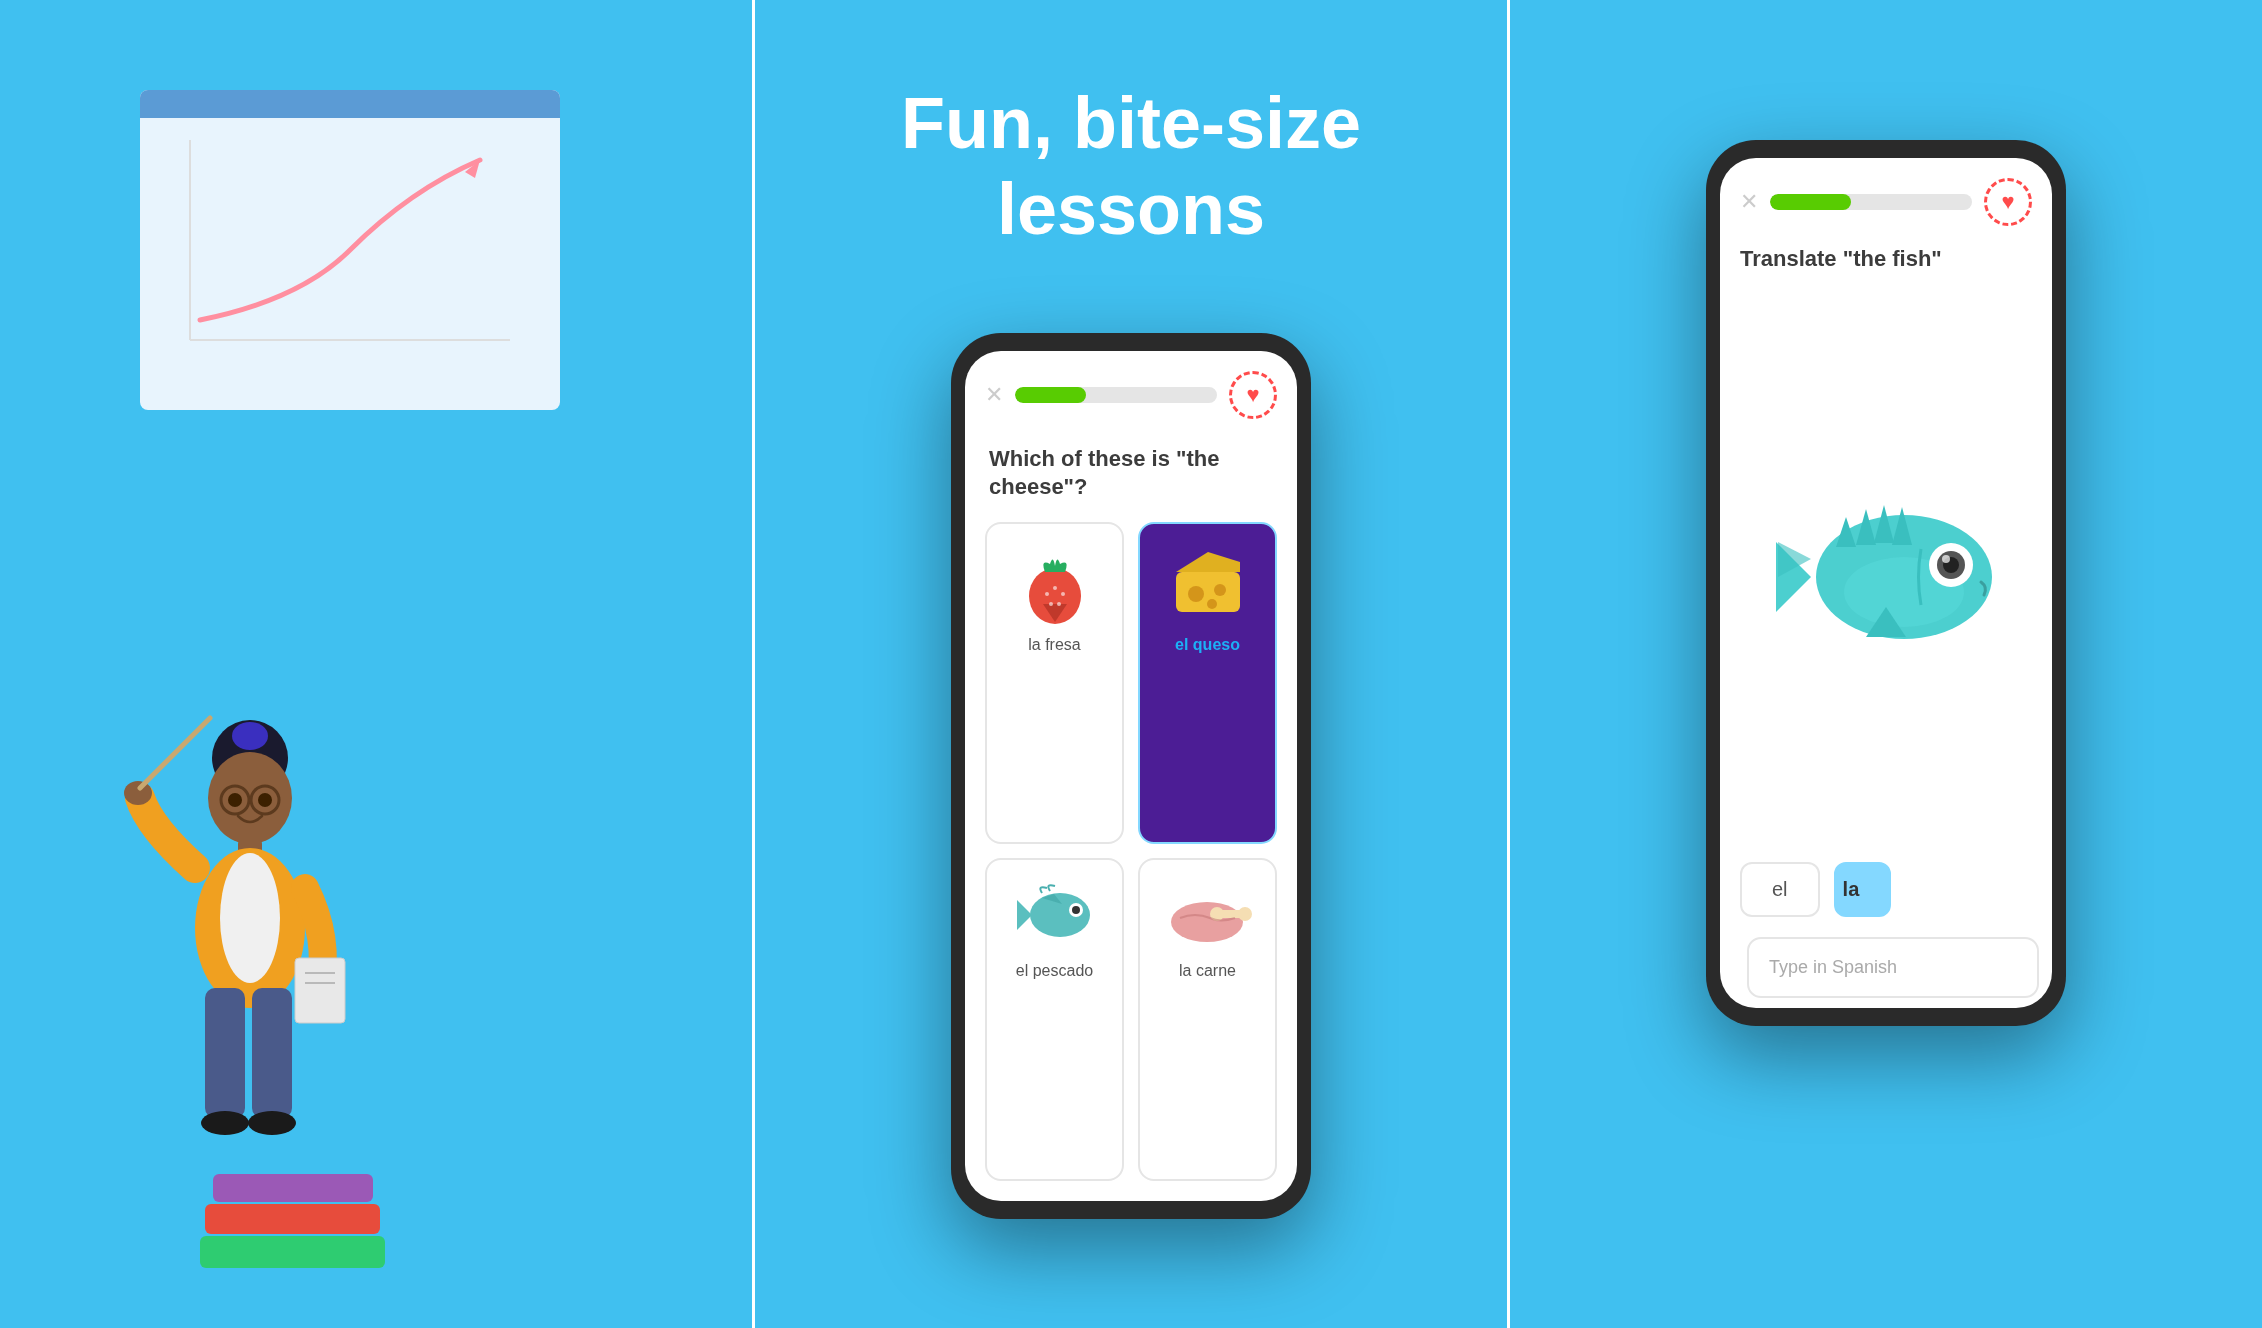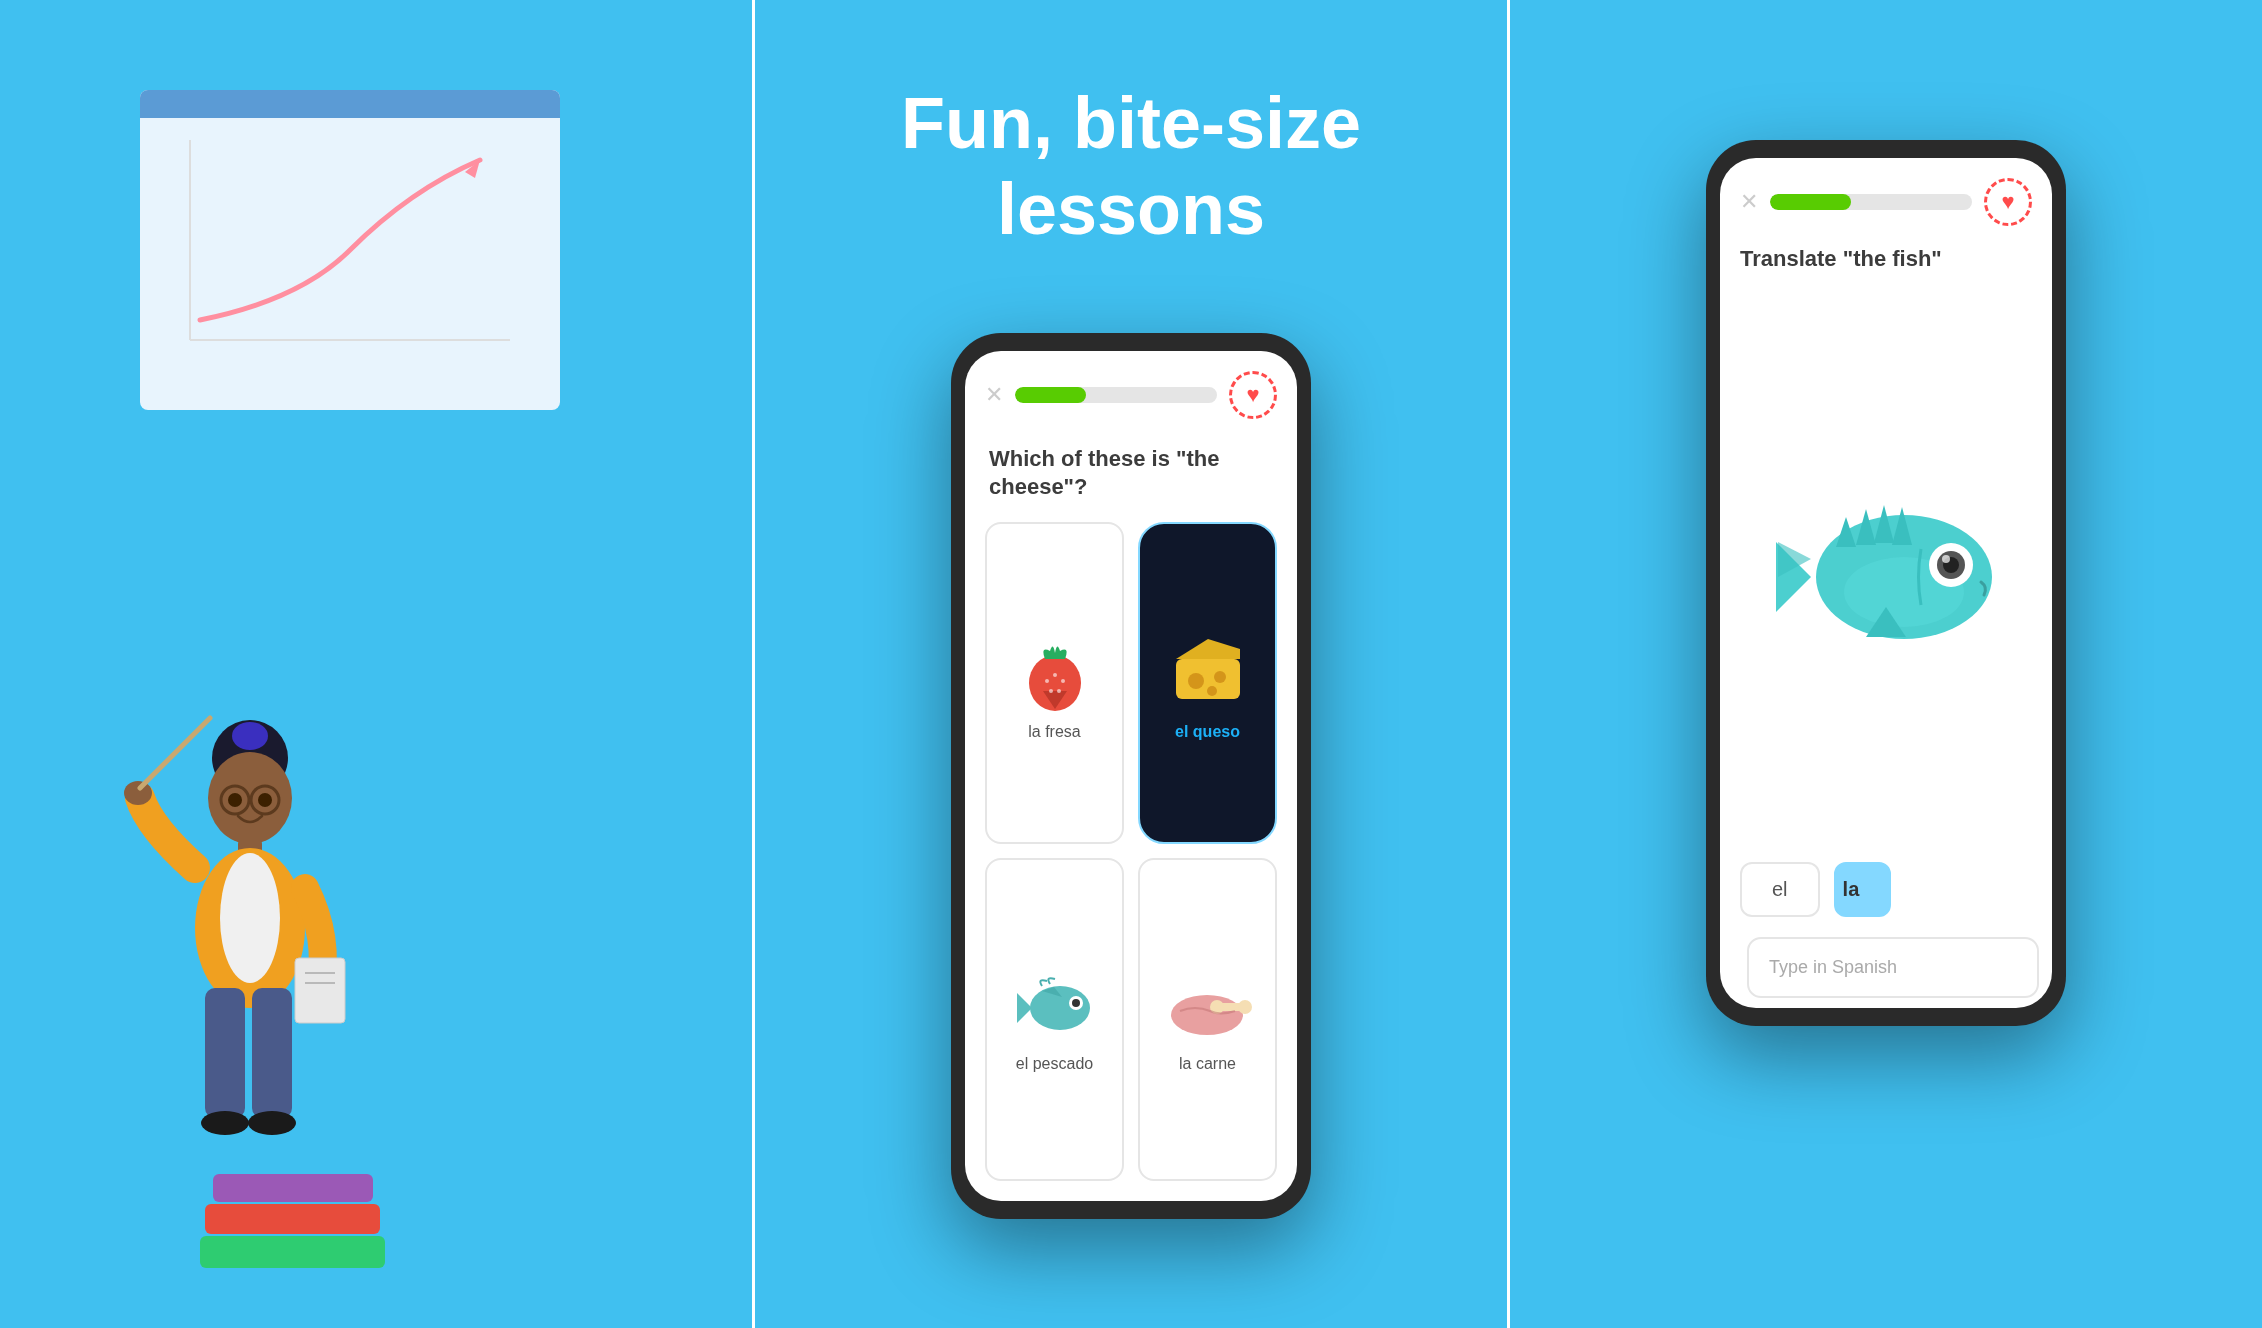--- a/index.html
+++ b/index.html
@@ -157,29 +157,27 @@
       gap: 14px;
       padding: 0 20px 20px;
       flex: 1;
     }
     .option-card {
       border: 2px solid #e5e5e5;
       border-radius: 16px;
       display: flex;
       flex-direction: column;
       align-items: center;
-      justify-content: center;
       padding: 20px 10px 14px;
       cursor: pointer;
       min-height: 170px;
     }
     .option-card.selected {
       border-color: #84D8FF;
-      background: #0f172a;
-      border-radius: 26px;
+      background: #4c1d95;
     }
     .option-card-label {
       margin-top: 12px;
       font-size: 16px;
       color: #555;
     }
     .option-card.selected .option-card-label {
       color: #1CB0F6;
       font-weight: 700;
     }

